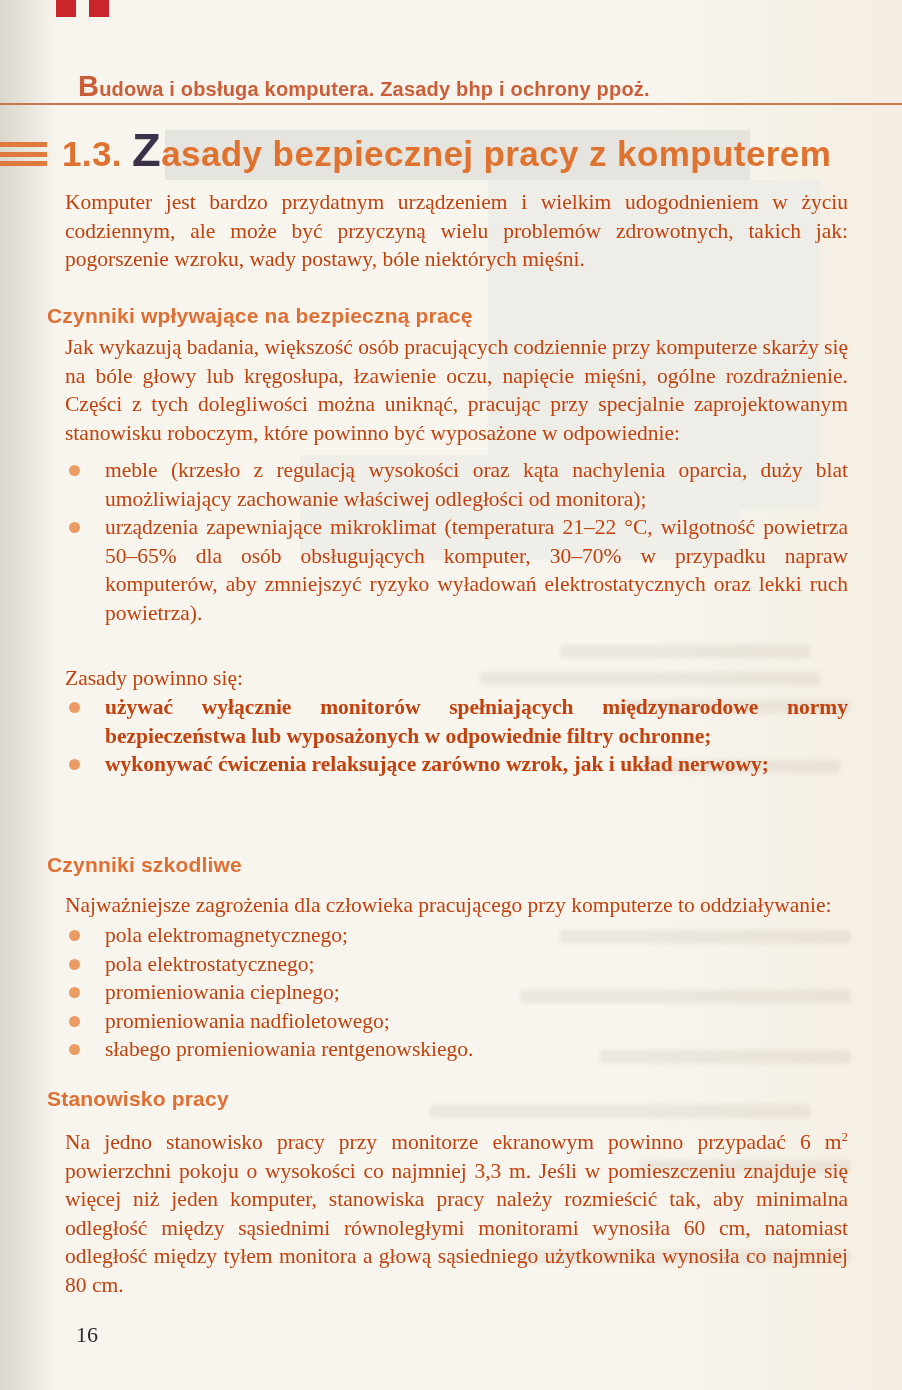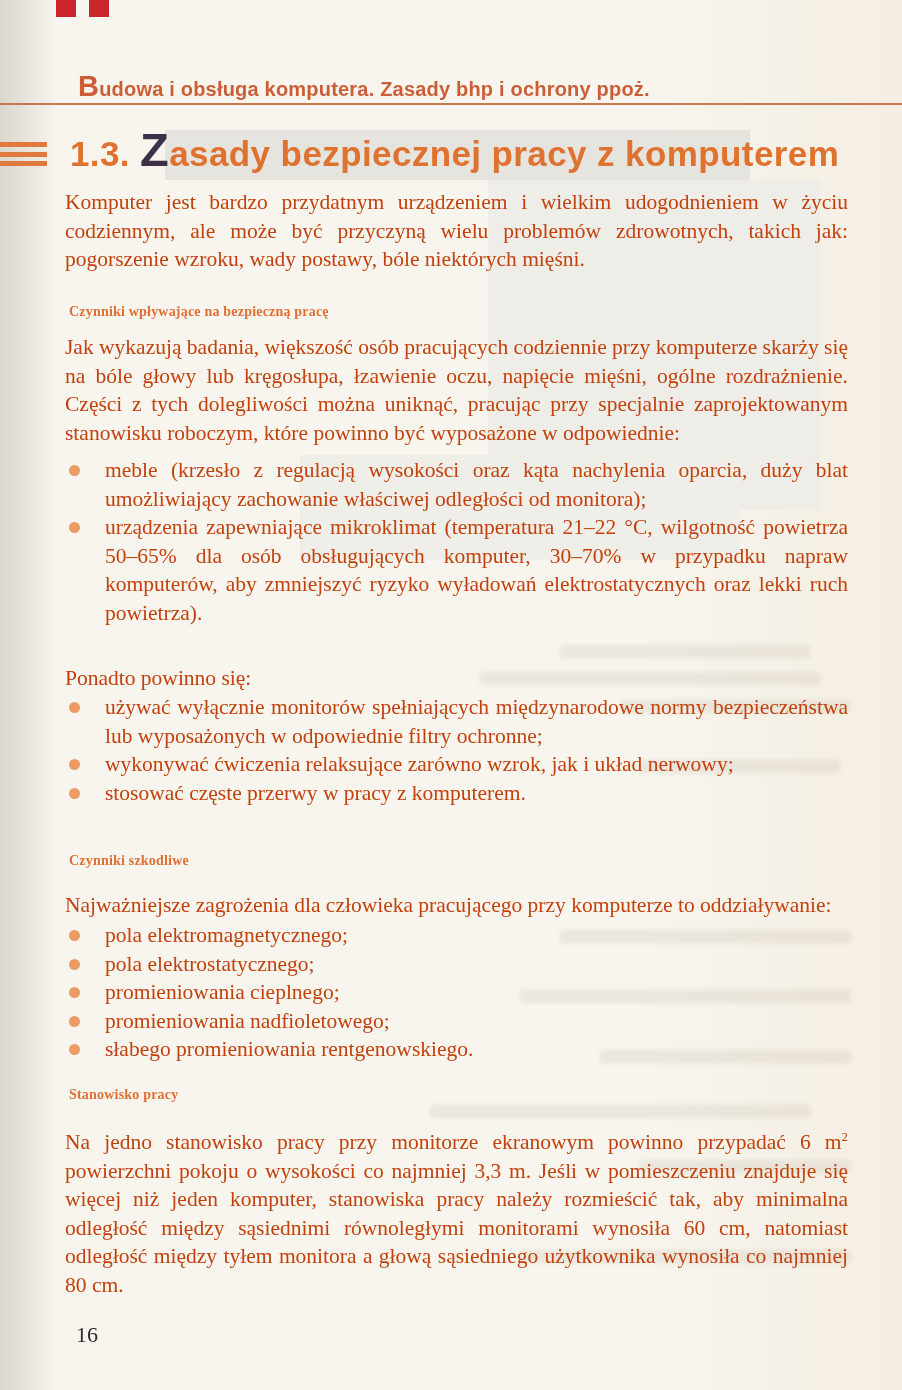--- a/index.html
+++ b/index.html
@@ -35,33 +35,33 @@
   }
   .running-head .lead-cap { font-size:29px; }
   .head-rule { left:0; top:103px; width:902px; height:2px; background:#c57a4e; }
   
   .stripes { left:0; top:142px; width:47px; height:26px; }
   .stripes .stripe { width:47px; height:5px; background:#e0793c; margin-bottom:4.5px; }
   
   .section-heading {
     left:62px; top:122px; white-space:nowrap;
     font-family:"Liberation Sans", sans-serif; font-weight:bold;
-    font-size:35px; color:#df722e; letter-spacing:0.4px;margin-left:8px;
+    font-size:35px; color:#df722e; letter-spacing:0.4px;
   }
   .section-heading .big-initial { font-size:47px; color:#3c3148; }
   
   .body-text {
     left:65px; width:783px;
     font-size:21.5px; line-height:28.5px; text-align:justify;
     color:#c2410c;
   }
   .subhead {
-    left:69px; white-space:nowrap;
-    font-family:Liberation Serif, serif; font-weight:bold;
-    font-size:14px; color:#e06f33; letter-spacing:0.2px;
+    left:47px; white-space:nowrap;
+    font-family:Liberation Sans, sans-serif; font-weight:bold;
+    font-size:21px; color:#e06f33; letter-spacing:0.2px;
   }
   ul.bullets { list-style:none; }
   ul.bullets li { position:relative; padding-left:40px; }
   ul.bullets li::before {
     content:""; position:absolute; left:4px; top:9px;
     width:11px; height:11px; border-radius:50%;
     background:#eb9c64;
   }
   sup { font-size:13px; vertical-align:super; line-height:0; }
   .page-number { left:76px; top:1322px; font-size:22px; color:#2e2b33; }
@@ -99,25 +99,24 @@
 <h1 class="abs section-heading"><span>1.3. </span><span class="big-initial">Z</span><span>asady bezpiecznej pracy z komputerem</span></h1>
 
 <p class="abs body-text" style="top:188px;">Komputer jest bardzo przydatnym urządzeniem i wielkim udogodnieniem w życiu codziennym, ale może być przyczyną wielu problemów zdrowotnych, takich jak: pogorszenie wzroku, wady postawy, bóle niektórych mięśni.</p>
 
 <h2 class="abs subhead" style="top:304px;">Czynniki wpływające na bezpieczną pracę</h2>
 <p class="abs body-text" style="top:333px;">Jak wykazują badania, większość osób pracujących codziennie przy komputerze skarży się na bóle głowy lub kręgosłupa, łzawienie oczu, napięcie mięśni, ogólne rozdrażnienie. Części z tych dolegliwości można uniknąć, pracując przy specjalnie zaprojektowanym stanowisku roboczym, które powinno być wyposażone w odpowiednie:</p>
 <ul class="abs body-text bullets" style="top:456px;">
   <li>meble (krzesło z regulacją wysokości oraz kąta nachylenia oparcia, duży blat umożliwiający zachowanie właściwej odległości od monitora);</li>
   <li>urządzenia zapewniające mikroklimat (temperatura 21–22 °C, wilgotność powietrza 50–65% dla osób obsługujących komputer, 30–70% w przypadku napraw komputerów, aby zmniejszyć ryzyko wyładowań elektrostatycznych oraz lekki ruch powietrza).</li>
 </ul>
-<p class="abs body-text" style="top:664px;">Ponadto powinno się:</p>
-<ul class="abs body-text bullets" style="top:693px;">
+<p class="abs body-text" style="top:664px;">Zasady powinno się:</p>
+<ul class="abs body-text bullets" style="top:693px;font-weight:bold;">
   <li>używać wyłącznie monitorów spełniających międzynarodowe normy bezpieczeństwa lub wyposażonych w odpowiednie filtry ochronne;</li>
   <li>wykonywać ćwiczenia relaksujące zarówno wzrok, jak i układ nerwowy;</li>
-  <li>stosować częste przerwy w pracy z komputerem.</li>
 </ul>
 
 <h2 class="abs subhead" style="top:853px;">Czynniki szkodliwe</h2>
 <p class="abs body-text" style="top:891px;">Najważniejsze zagrożenia dla człowieka pracującego przy komputerze to oddziaływanie:</p>
 <ul class="abs body-text bullets" style="top:921px;">
   <li>pola elektromagnetycznego;</li>
   <li>pola elektrostatycznego;</li>
   <li>promieniowania cieplnego;</li>
   <li>promieniowania nadfioletowego;</li>
   <li>słabego promieniowania rentgenowskiego.</li>

